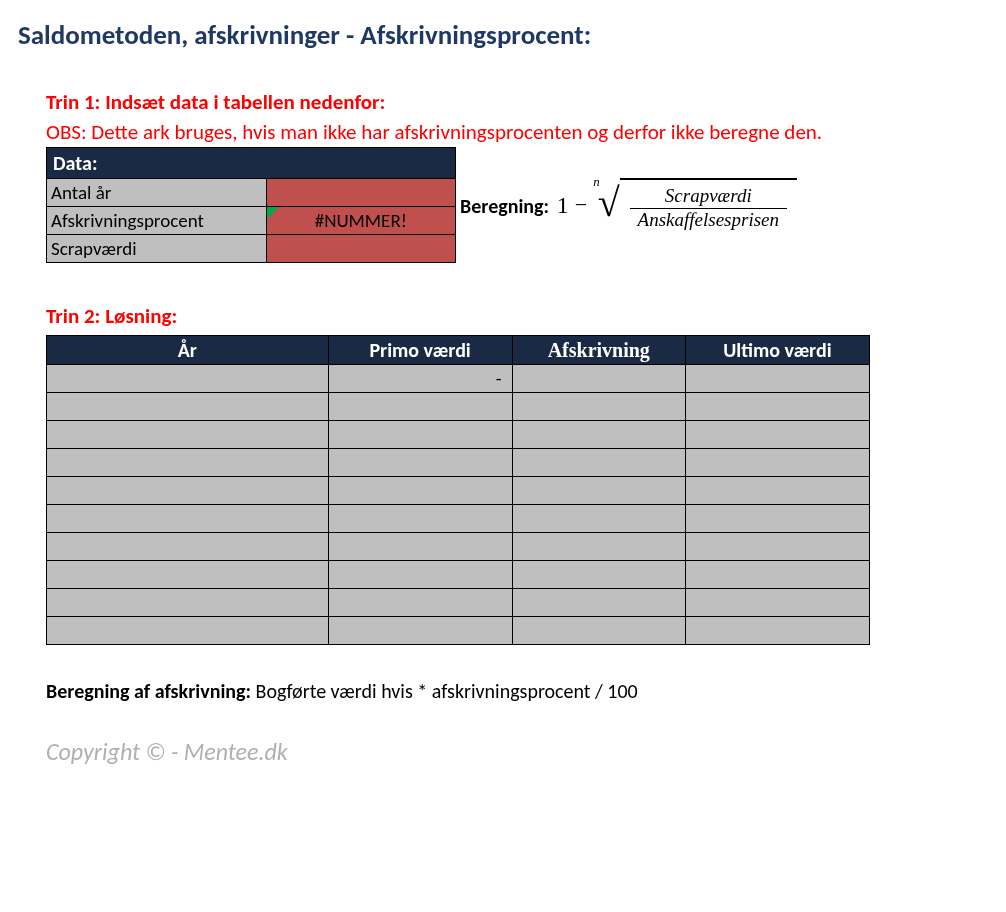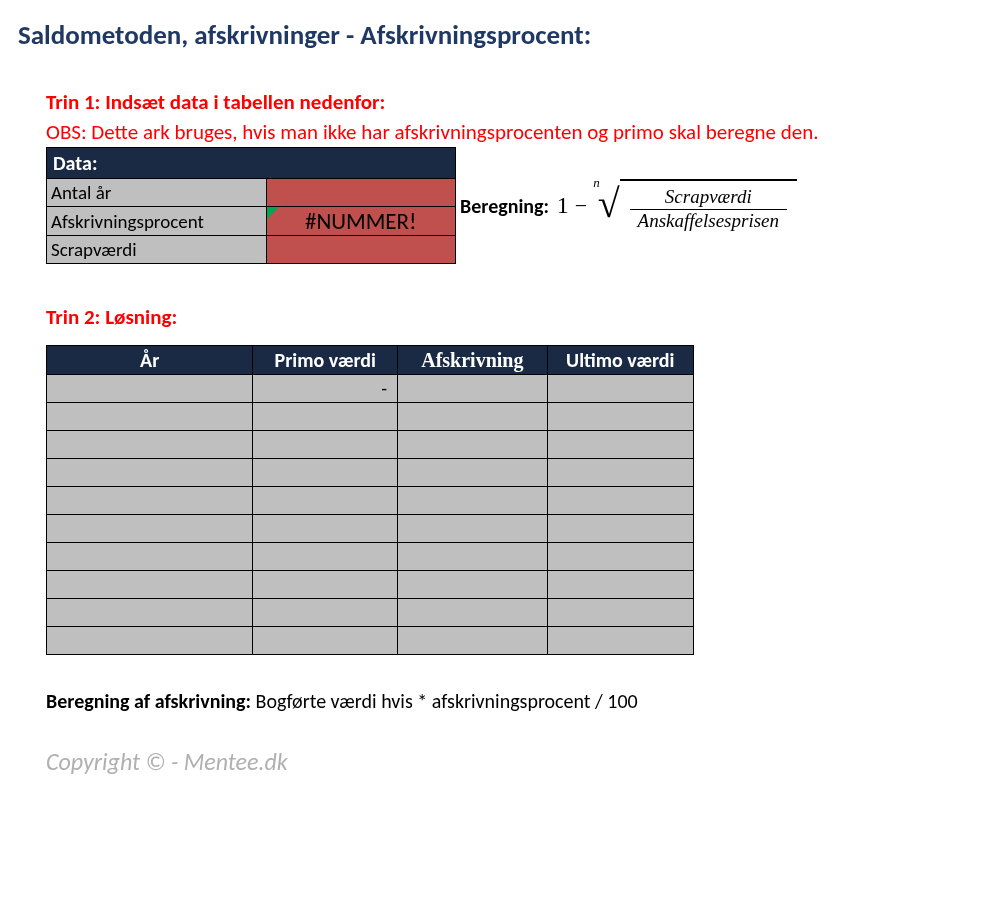--- a/index.html
+++ b/index.html
@@ -57,21 +57,21 @@
       font-size: 19px;
       padding: 2px 4px;
       width: 220px;
     }
     table.data-table td.value-cell {
       background: #c0504d;
       border: 1px solid #000;
       width: 190px;
       height: 27px;
       text-align: center;
-      font-size: 23px;
+      font-size: 19px;
       position: relative;
     }
     .error-triangle::before {
       content: "";
       position: absolute;
       left: 0;
       top: 0;
       width: 0;
       height: 0;
       border-top: 12px solid #00a651;
@@ -136,22 +136,22 @@
       padding: 0 8px;
     }
     .fraction .den {
       padding: 0 8px;
     }
     .step2 {
       margin-top: 40px;
     }
     table.result-table {
       border-collapse: collapse;
-      width: 648px;
-      margin-top: 15px;
+      width: 824px;
+      margin-top: 6px;
     }
     table.result-table th {
       background: #1a2a44;
       color: #ffffff;
       font-size: 20px;
       font-weight: bold;
       padding: 2px 6px;
       border: 1px solid #000;
     }
     table.result-table th.col-year { width: 260px; }
@@ -181,21 +181,21 @@
     }
   </style>
 </head>
 <body>
 
 <h1 class="page-title">Saldometoden, afskrivninger - Afskrivningsprocent:</h1>
 
 <div class="content">
 
   <div class="step-heading">Trin 1: Indsæt data i tabellen nedenfor:</div>
-  <div class="obs-note">OBS: Dette ark bruges, hvis man ikke har afskrivningsprocenten og primo skal beregne den.</div>
+  <div class="obs-note">OBS: Dette ark bruges, hvis man ikke har afskrivningsprocenten og derfor ikke beregne den.</div>
 
   <div class="step1-row">
     <table class="data-table">
       <tbody>
           <tr>
         <th class="data-header" colspan="2">Data:</th>
       </tr>
       <tr>
         <td class="label-cell">Antal år</td>
         <td class="value-cell"></td>

